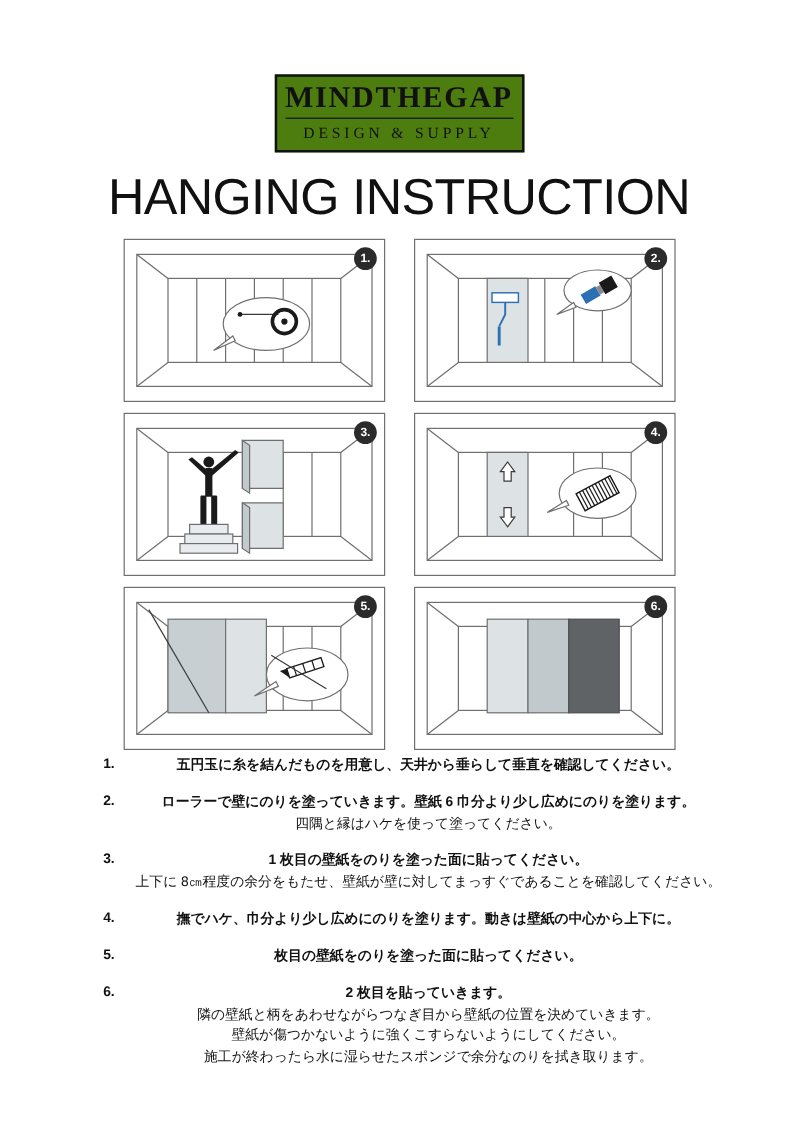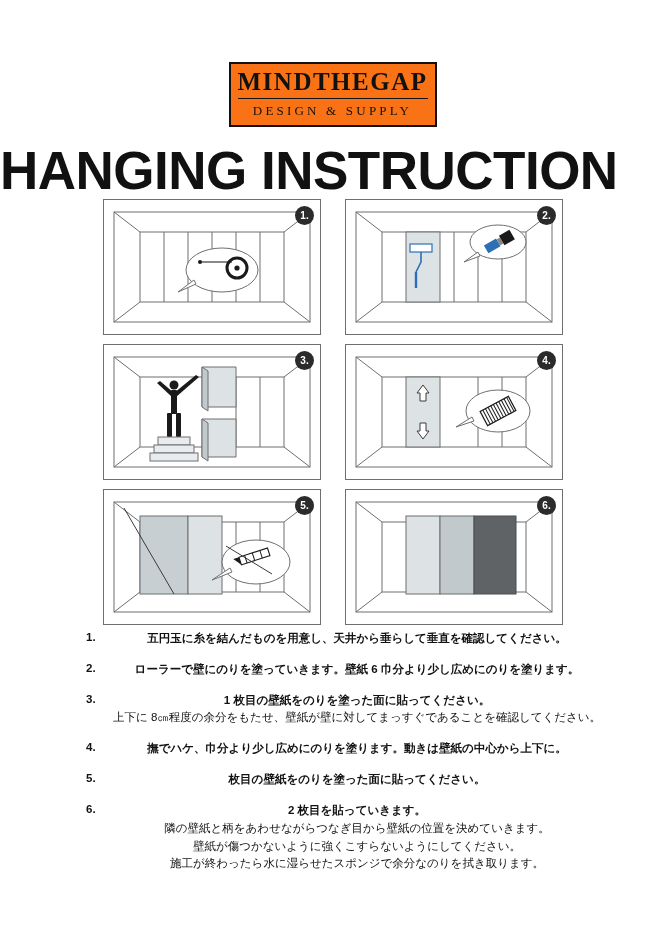--- a/index.html
+++ b/index.html
@@ -27,21 +27,21 @@
     position: absolute;
     left: 0;
     right: 0;
     top: 62px;
     display: flex;
     justify-content: center;
   }
   .logo-box {
     border: 2px solid #111;
     padding: 5px 7px 6px 7px;
-    background: #f97316;
+    background: #4d7c0f;
     display: inline-block;
     text-align: center;
   }
   .logo-title {
     font-family: "Liberation Serif", serif;
     font-weight: bold;
     font-size: 25px;
     letter-spacing: 1.5px;
     line-height: 1;
     color: #111;
@@ -59,24 +59,24 @@
     color: #111;
     white-space: nowrap;
   }
 
   
   .heading {
     position: absolute;
     left: 0;
     right: 0;
     top: 140px;
-    text-align: left;
+    text-align: center;
     font-family: "Liberation Sans", sans-serif;
-    font-weight: bold;
-    font-size: 53px;
+    font-weight: normal;
+    font-size: 42px;
     letter-spacing: -0.5px;
     color: #111;
     white-space: nowrap;
   }
 
   
   .figures {
     position: absolute;
     left: 103px;
     top: 199px;
@@ -362,20 +362,21 @@
       <div class="step-num">1.</div>
       <div class="step-lines">
         <div class="step-line first">五円玉に糸を結んだものを用意し、天井から垂らして垂直を確認してください。</div>
       </div>
     </div>
 
     <div class="step">
       <div class="step-num">2.</div>
       <div class="step-lines">
         <div class="step-line first">ローラーで壁にのりを塗っていきます。壁紙 6 巾分より少し広めにのりを塗ります。</div>
+        <div class="step-line">四隅と縁はハケを使って塗ってください。</div>
       </div>
     </div>
 
     <div class="step">
       <div class="step-num">3.</div>
       <div class="step-lines">
         <div class="step-line first">1 枚目の壁紙をのりを塗った面に貼ってください。</div>
         <div class="step-line">上下に 8㎝程度の余分をもたせ、壁紙が壁に対してまっすぐであることを確認してください。</div>
       </div>
     </div>

